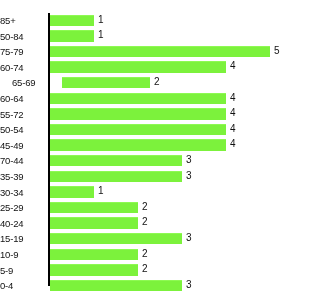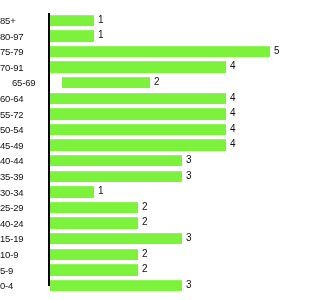--- a/index.html
+++ b/index.html
@@ -94,35 +94,35 @@
     <div id="axis-line"></div>
     <div id="bars-container">
         <div class="bar-row" style="top: 0px;">
           <div class="row-label">85+</div>
           <div class="bar-track" style="width: 44px;">
             <div class="bar-fill" style="background: rgb(124, 242, 60);"></div>
           </div>
           <div class="bar-value" style="left: 94px;">1</div>
         </div>
         <div class="bar-row" style="top: 15.6px;">
-          <div class="row-label">80-97</div>
+          <div class="row-label">50-84</div>
           <div class="bar-track" style="width: 44px;">
             <div class="bar-fill" style="background: rgb(124, 242, 60);"></div>
           </div>
           <div class="bar-value" style="left: 94px;">1</div>
         </div>
         <div class="bar-row" style="top: 31.2px;">
           <div class="row-label">75-79</div>
           <div class="bar-track" style="width: 220px;">
             <div class="bar-fill" style="background: rgb(124, 242, 60);"></div>
           </div>
           <div class="bar-value" style="left: 270px;">5</div>
         </div>
         <div class="bar-row" style="top: 46.8px;">
-          <div class="row-label">70-91</div>
+          <div class="row-label">60-74</div>
           <div class="bar-track" style="width: 176px;">
             <div class="bar-fill" style="background: rgb(124, 242, 60);"></div>
           </div>
           <div class="bar-value" style="left: 226px;">4</div>
         </div>
         <div class="bar-row" style="top: 62.4px; margin-left: 12px;">
           <div class="row-label">65-69</div>
           <div class="bar-track" style="width: 88px;">
             <div class="bar-fill" style="background: rgb(124, 242, 60);"></div>
           </div>
@@ -150,21 +150,21 @@
           <div class="bar-value" style="left: 226px;">4</div>
         </div>
         <div class="bar-row" style="top: 124.8px;">
           <div class="row-label">45-49</div>
           <div class="bar-track" style="width: 176px;">
             <div class="bar-fill" style="background: rgb(124, 242, 60);"></div>
           </div>
           <div class="bar-value" style="left: 226px;">4</div>
         </div>
         <div class="bar-row" style="top: 140.4px;">
-          <div class="row-label">40-44</div>
+          <div class="row-label">70-44</div>
           <div class="bar-track" style="width: 132px;">
             <div class="bar-fill" style="background: rgb(124, 242, 60);"></div>
           </div>
           <div class="bar-value" style="left: 182px;">3</div>
         </div>
         <div class="bar-row" style="top: 156px;">
           <div class="row-label">35-39</div>
           <div class="bar-track" style="width: 132px;">
             <div class="bar-fill" style="background: rgb(124, 242, 60);"></div>
           </div>

